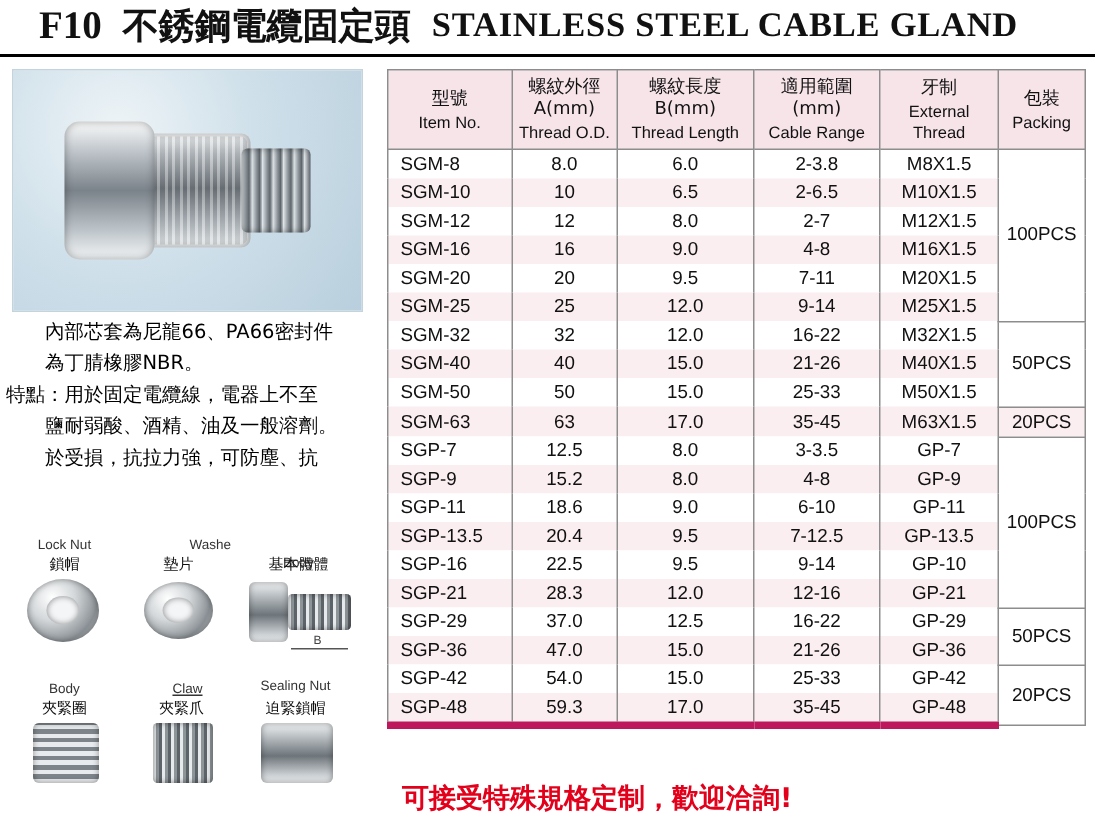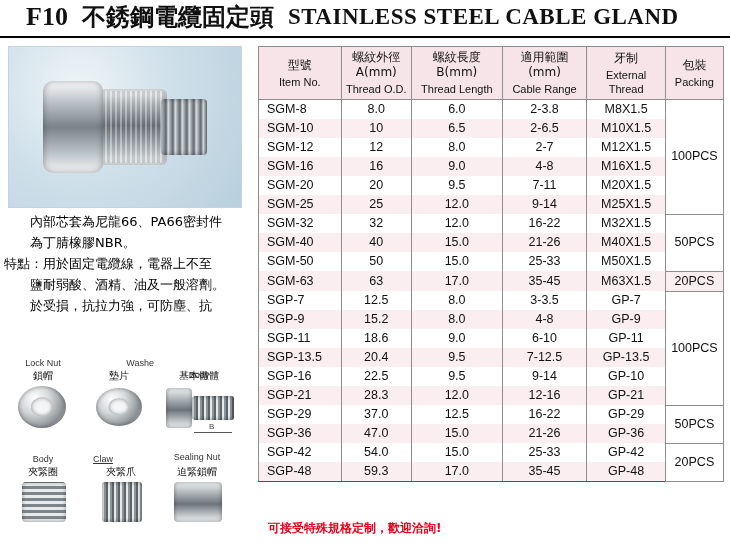--- a/index.html
+++ b/index.html
@@ -134,25 +134,25 @@
     font-family:"Liberation Sans", sans-serif;
   }
   tbody tr.odd td{background:#ffffff;}
   tbody tr.even td{background:#fbeef1;}
   td.model{text-align:left;padding-left:8px;margin-top:11px;}
   td.pack{
     border:1px solid #8d8d8d;
     background:#ffffff;
     font-size:12.5px;
   }
-  tbody tr:last-child td{border-bottom:1px solid #be185d;}
+  tbody tr:last-child td{border-bottom:5px solid #be185d;}
   .footnote{
     position:absolute;left:268px;top:520px;width:440px;
     font-family:"DejaVu Sans", sans-serif;
-    font-size:12px;font-weight:bold;color:#e2001a;
+    font-size:18px;font-weight:bold;color:#e2001a;
   }
 </style>
 </head>
 <body>
 
 <div class="header">
   <span class="hdr-code">F10</span>
   <span class="hdr-cn">不銹鋼電纜固定頭</span>
   <span class="hdr-en">STAINLESS STEEL CABLE GLAND</span>
 </div>
@@ -187,21 +187,21 @@
   <div class="part-cn" style="left:158px;top:11px;">基本體體</div>
 
   <div class="pimg ring" style="left:12px;top:28px;width:48px;height:42px;"></div>
   <div class="pimg ring" style="left:90px;top:30px;width:46px;height:38px;"></div>
   <div class="pimg nutshape" style="left:160px;top:30px;width:26px;height:40px;"></div>
   <div class="pimg striped" style="left:186px;top:38px;width:42px;height:24px;"></div>
   <div class="dimline" style="left:188px;top:74px;width:38px;"></div>
   <div class="dimtxt" style="left:203px;top:64px;">B</div>
 
   <div class="part-label" style="left:2px;  top:96px;">Body</div>
-  <div class="part-label" style="left:62px; top:96px;text-decoration:underline;">Claw</div>
+  <div class="part-label" style="left:84px; top:96px;text-decoration:underline;">Claw</div>
   <div class="part-label" style="left:156px;top:94px;">Sealing Nut</div>
   <div class="part-cn" style="left:2px;  top:107px;">夾緊圈</div>
   <div class="part-cn" style="left:80px; top:107px;">夾緊爪</div>
   <div class="part-cn" style="left:156px;top:107px;">迫緊鎖帽</div>
 
   <div class="pimg bee" style="left:16px;top:124px;width:44px;height:40px;"></div>
   <div class="pimg striped" style="left:96px;top:124px;width:40px;height:40px;"></div>
   <div class="pimg nutshape" style="left:168px;top:124px;width:48px;height:40px;"></div>
 </div>
 

